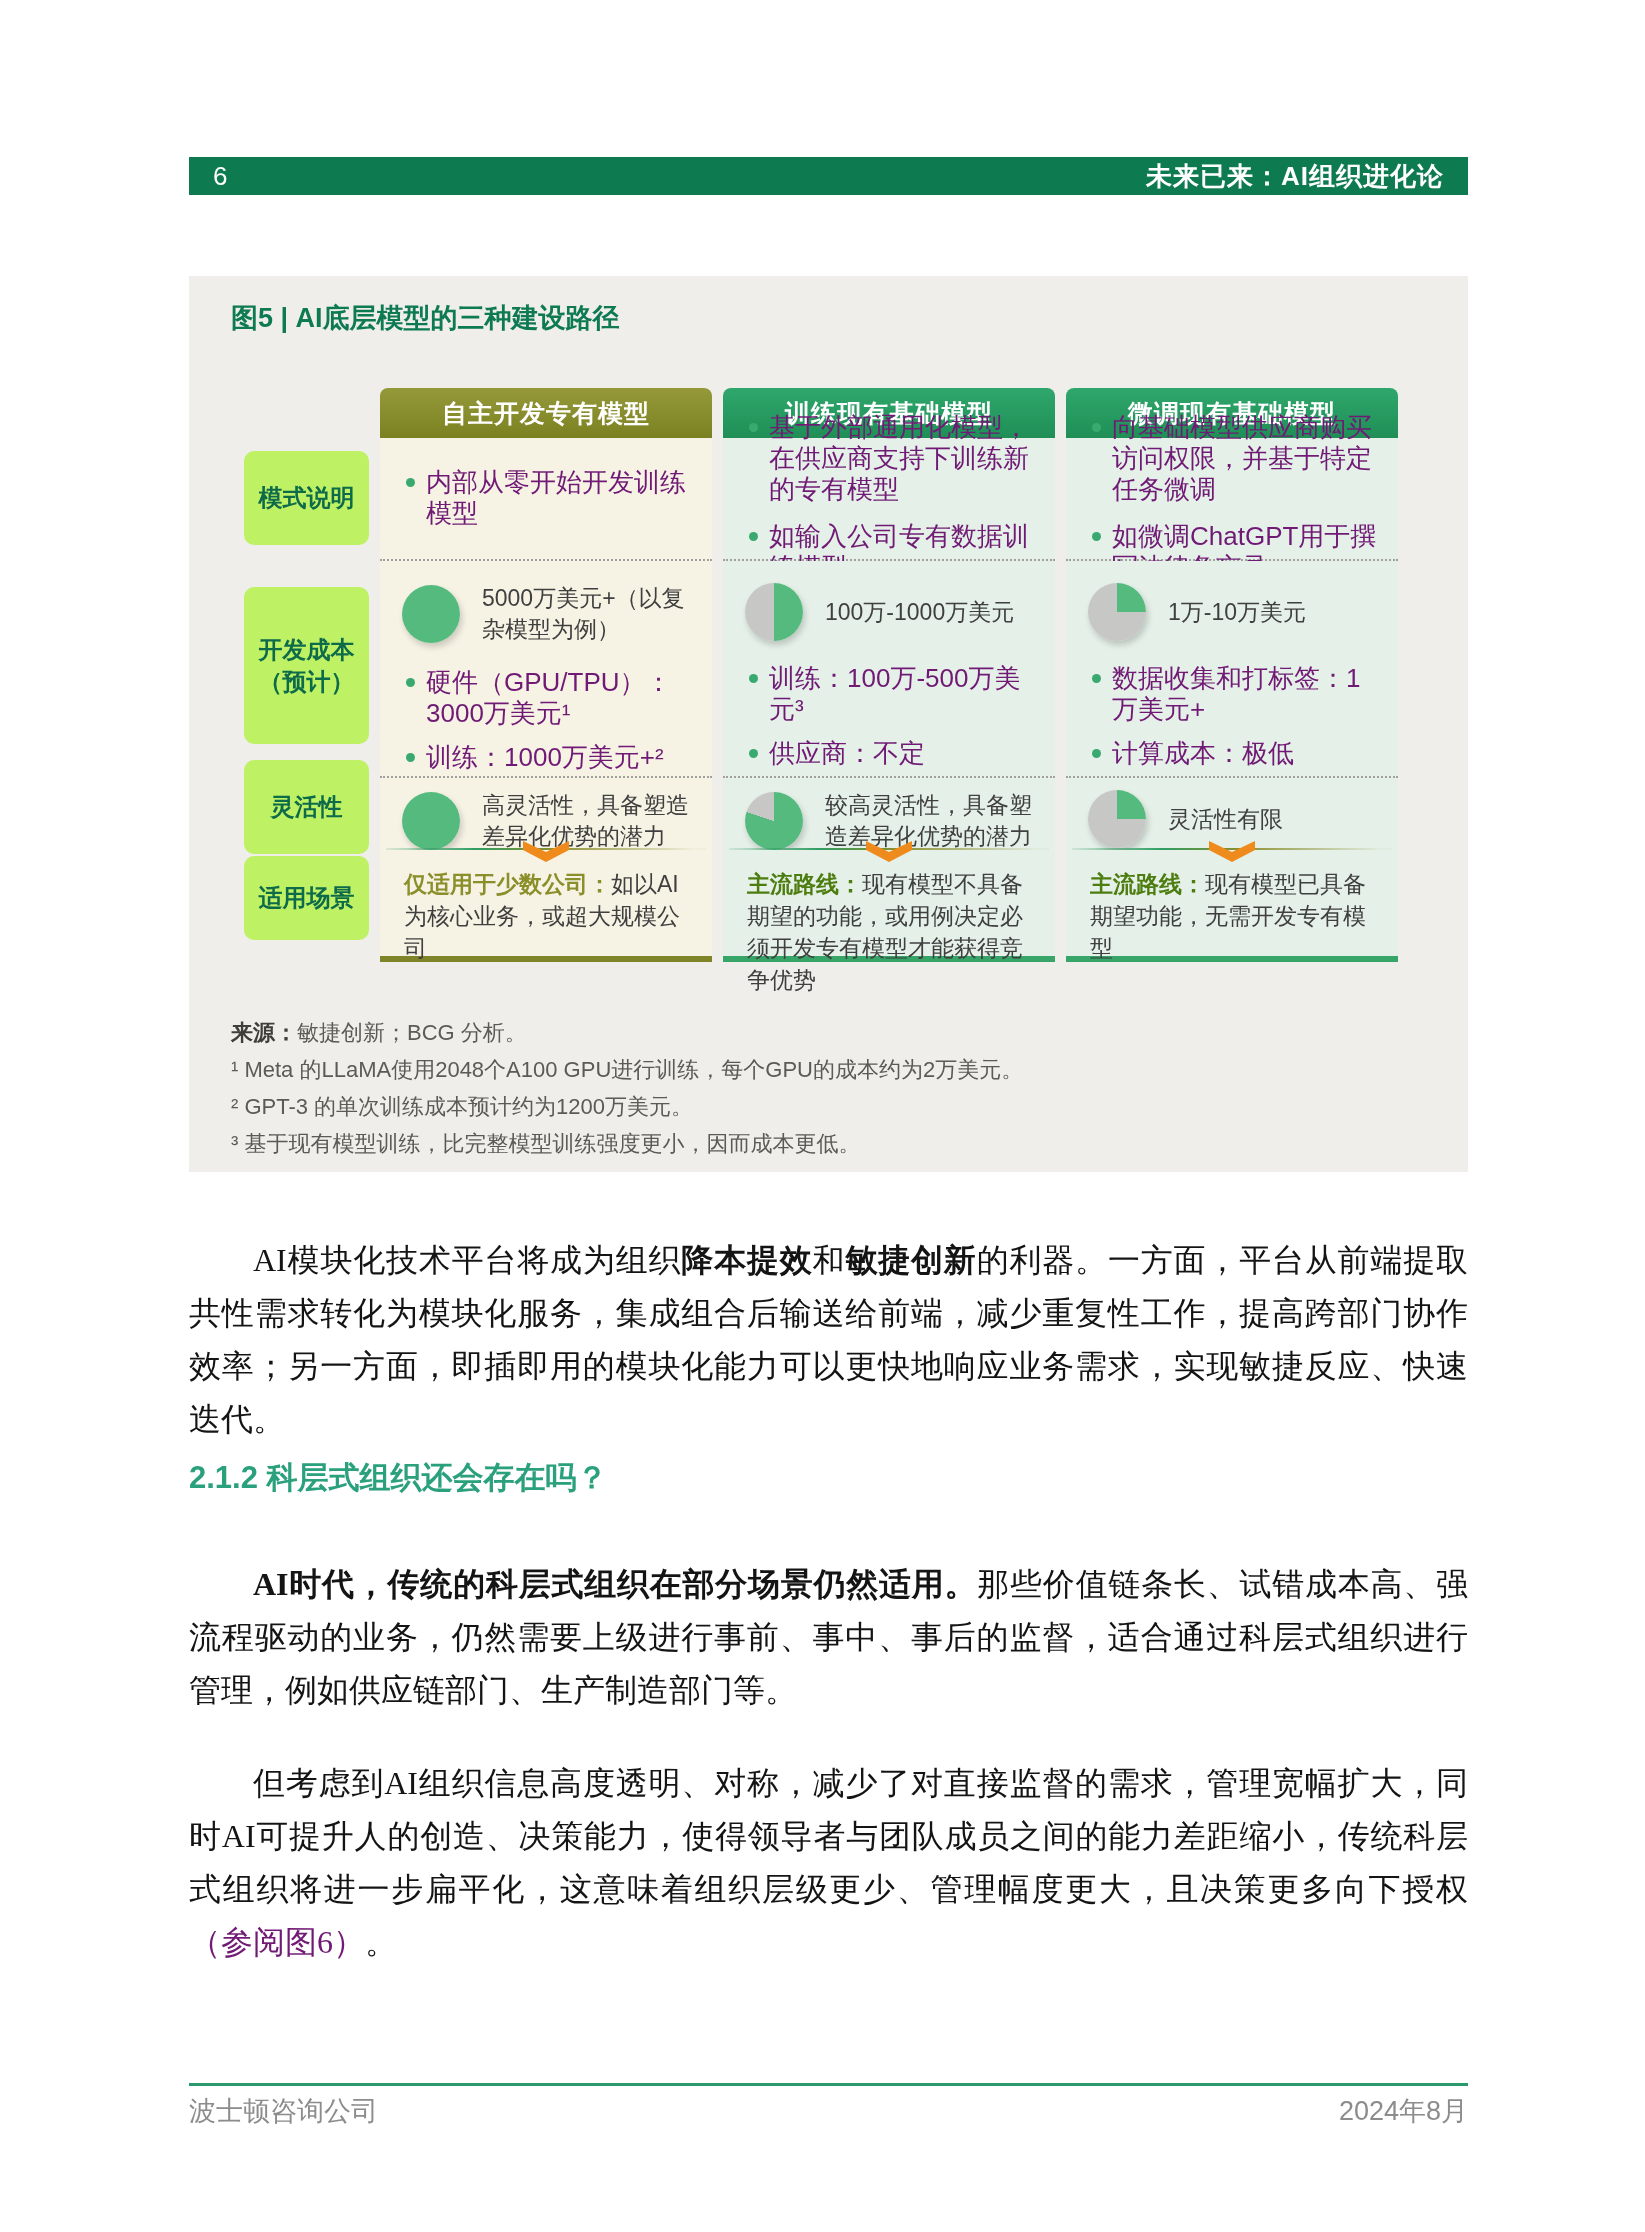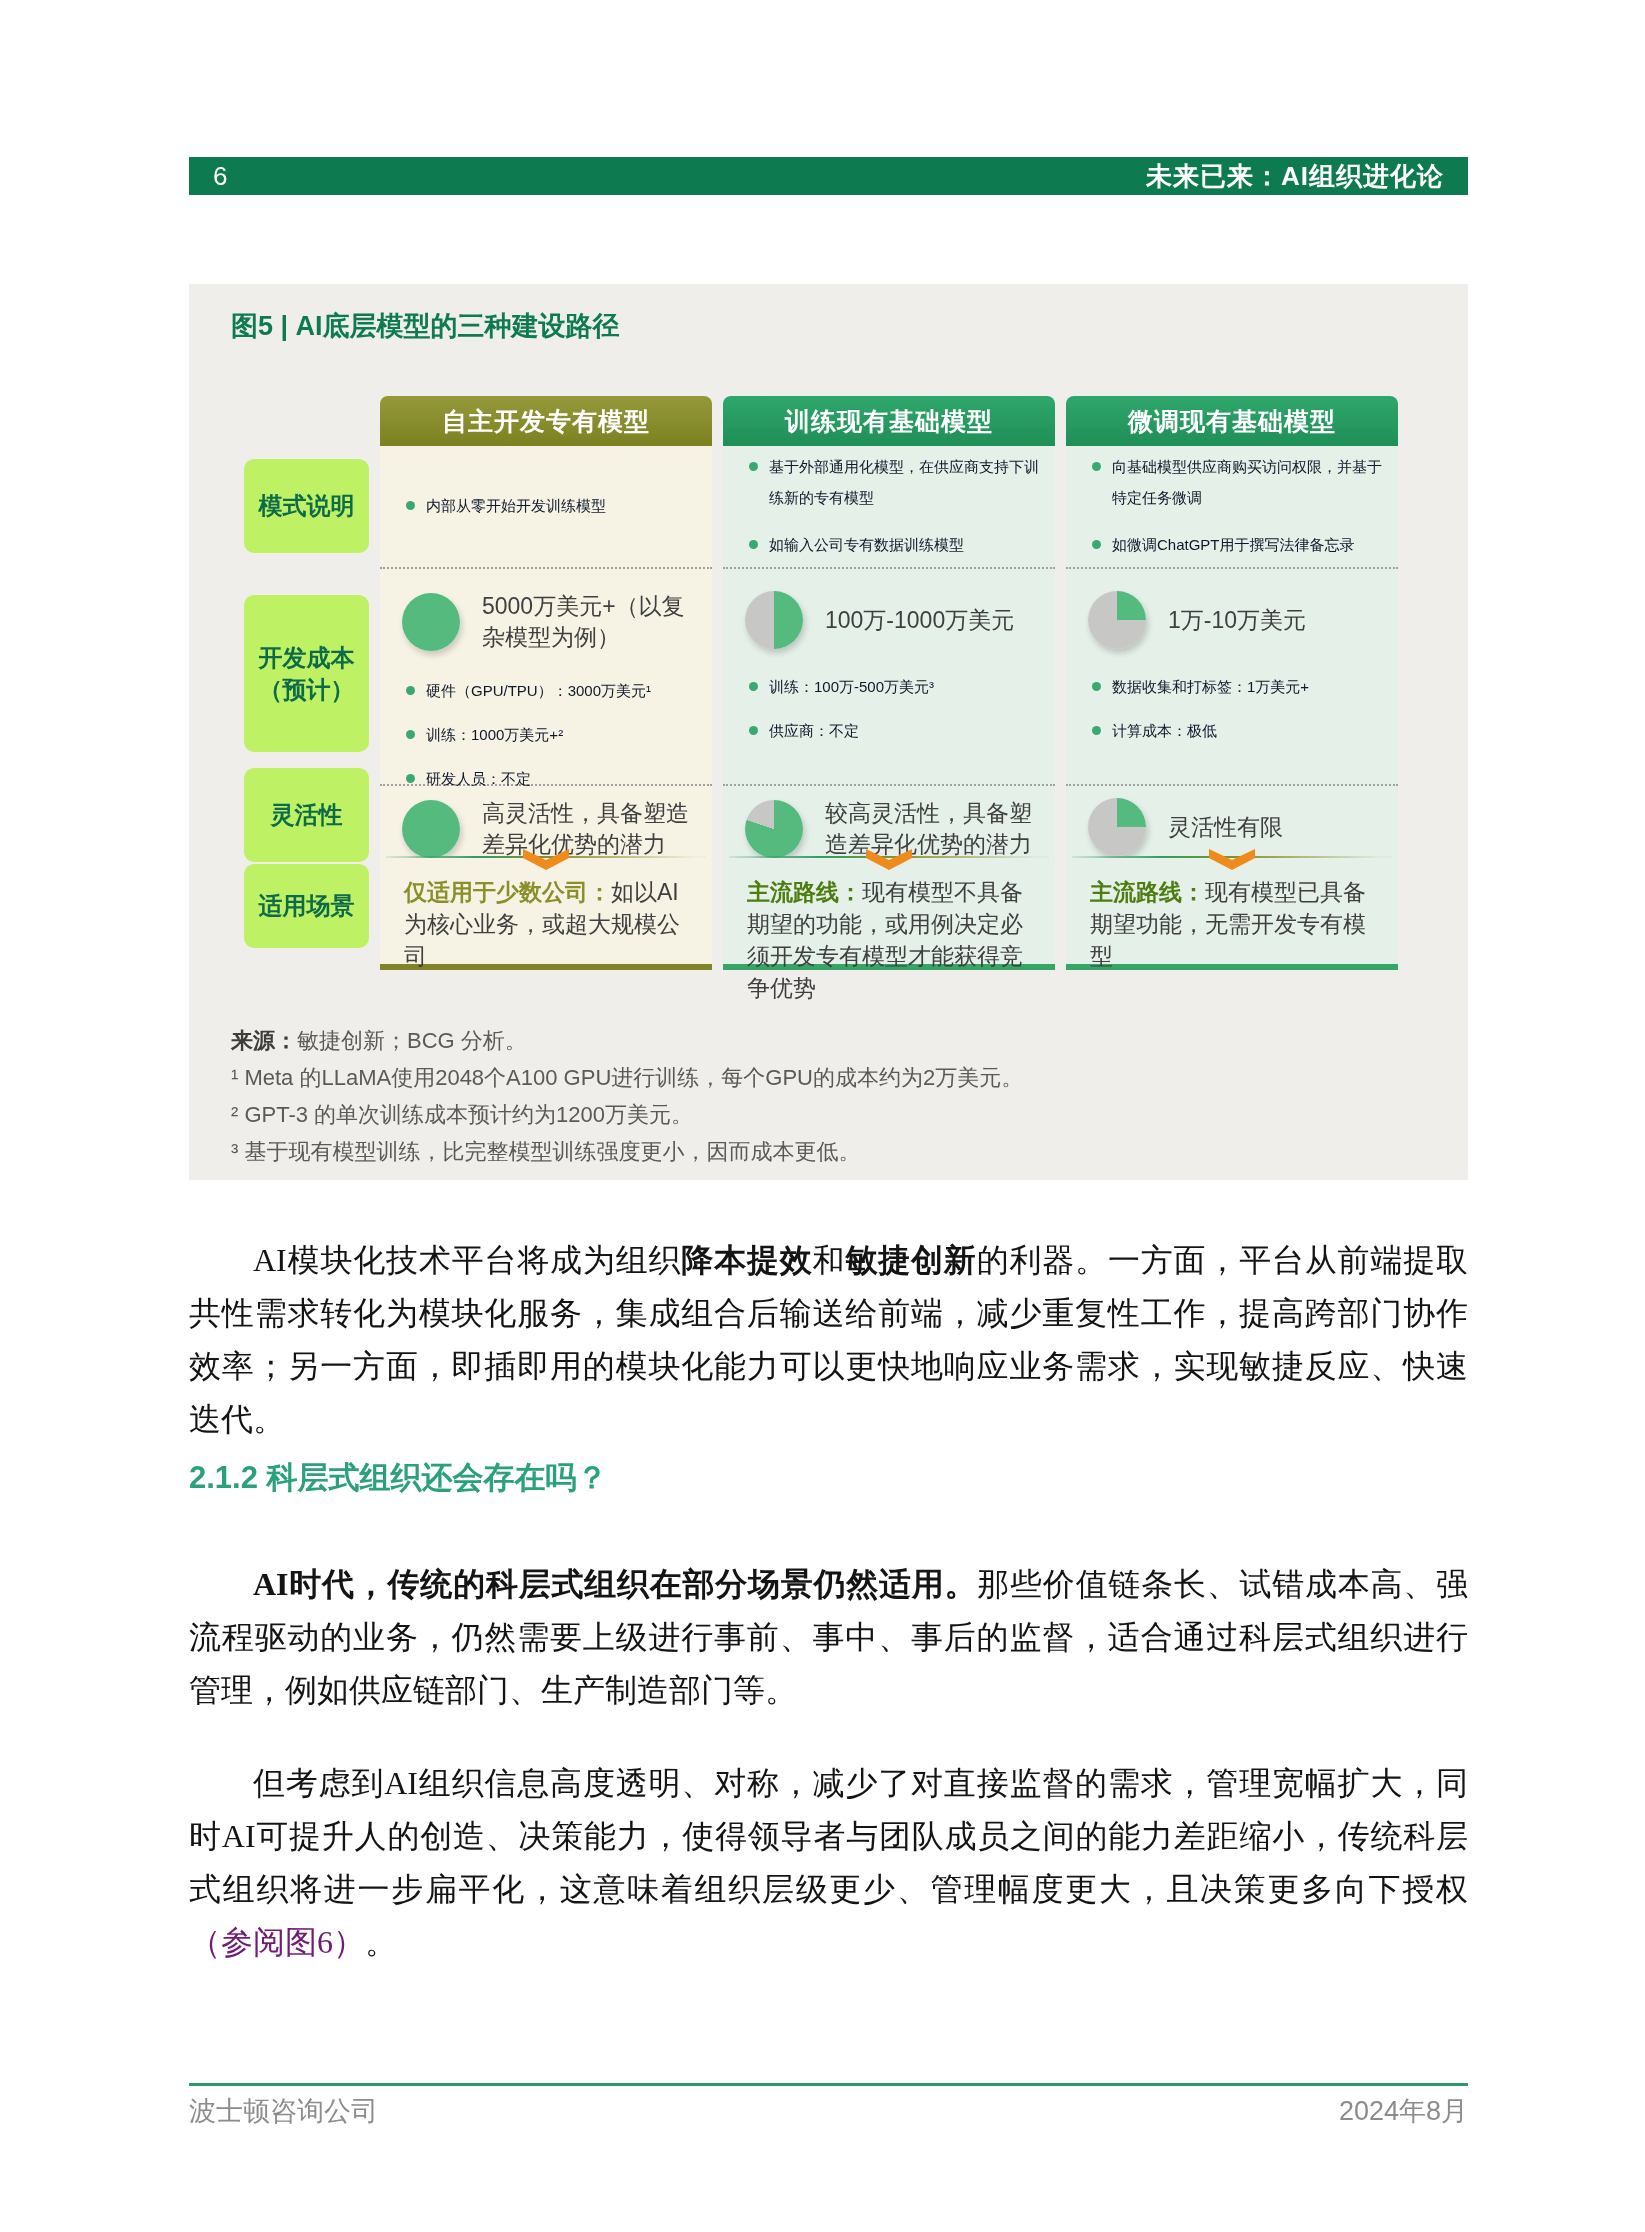--- a/index.html
+++ b/index.html
@@ -14,21 +14,21 @@
   .page-header {
     position:absolute; left:189px; top:157px; width:1279px; height:38px;
     background:#0d7a50; color:#ffffff;
     display:flex; align-items:center; justify-content:space-between;
     padding:0 24px; font-size:26px;
   }
   .page-header .doc-title { font-weight:700; letter-spacing:1px; }
 
   
   .figure-panel {
-    position:absolute; left:189px; top:284px; width:1279px; height:896px;
+    position:absolute; left:189px; top:276px; width:1279px; height:896px;
     background:#efeeeb;
   }
   .fig-title {
     position:absolute; left:42px; top:24px;
     font-size:27px; font-weight:700; color:#0d7a52;
   }
 
   
   .ftable {
     position:absolute; left:55px; top:112px;
@@ -60,21 +60,21 @@
 
   .cell { position:relative; }
   .bg-cream { background:#f6f3e5; }
   .bg-mint  { background:#e4f0e8; }
   .dotline  { border-bottom:2px dotted #a0a09e; }
   .end-olive{ border-bottom:6px solid #7f8428; }
   .end-green{ border-bottom:6px solid #37a468; }
 
   .modecell { display:flex; flex-direction:column; justify-content:center; gap:16px;
               padding:10px 16px 12px 22px; }
-  .bl { position:relative; padding-left:24px; font-size:15px; line-height:31px; color:#0f172a; }
+  .bl { position:relative; padding-left:24px; font-size:26px; line-height:31px; color:#701a75; }
   .bl::before {
     content:""; position:absolute; left:4px; top:11px;
     width:9px; height:9px; border-radius:50%; background:#3aa96f;
   }
 
   .costcell { padding:22px 14px 0 22px; }
   .pierow { display:flex; align-items:center; gap:22px; margin-bottom:22px; }
   .pie {
     width:58px; height:58px; border-radius:50%; flex:none;
     box-shadow:2px 4px 6px rgba(0,0,0,0.18);

